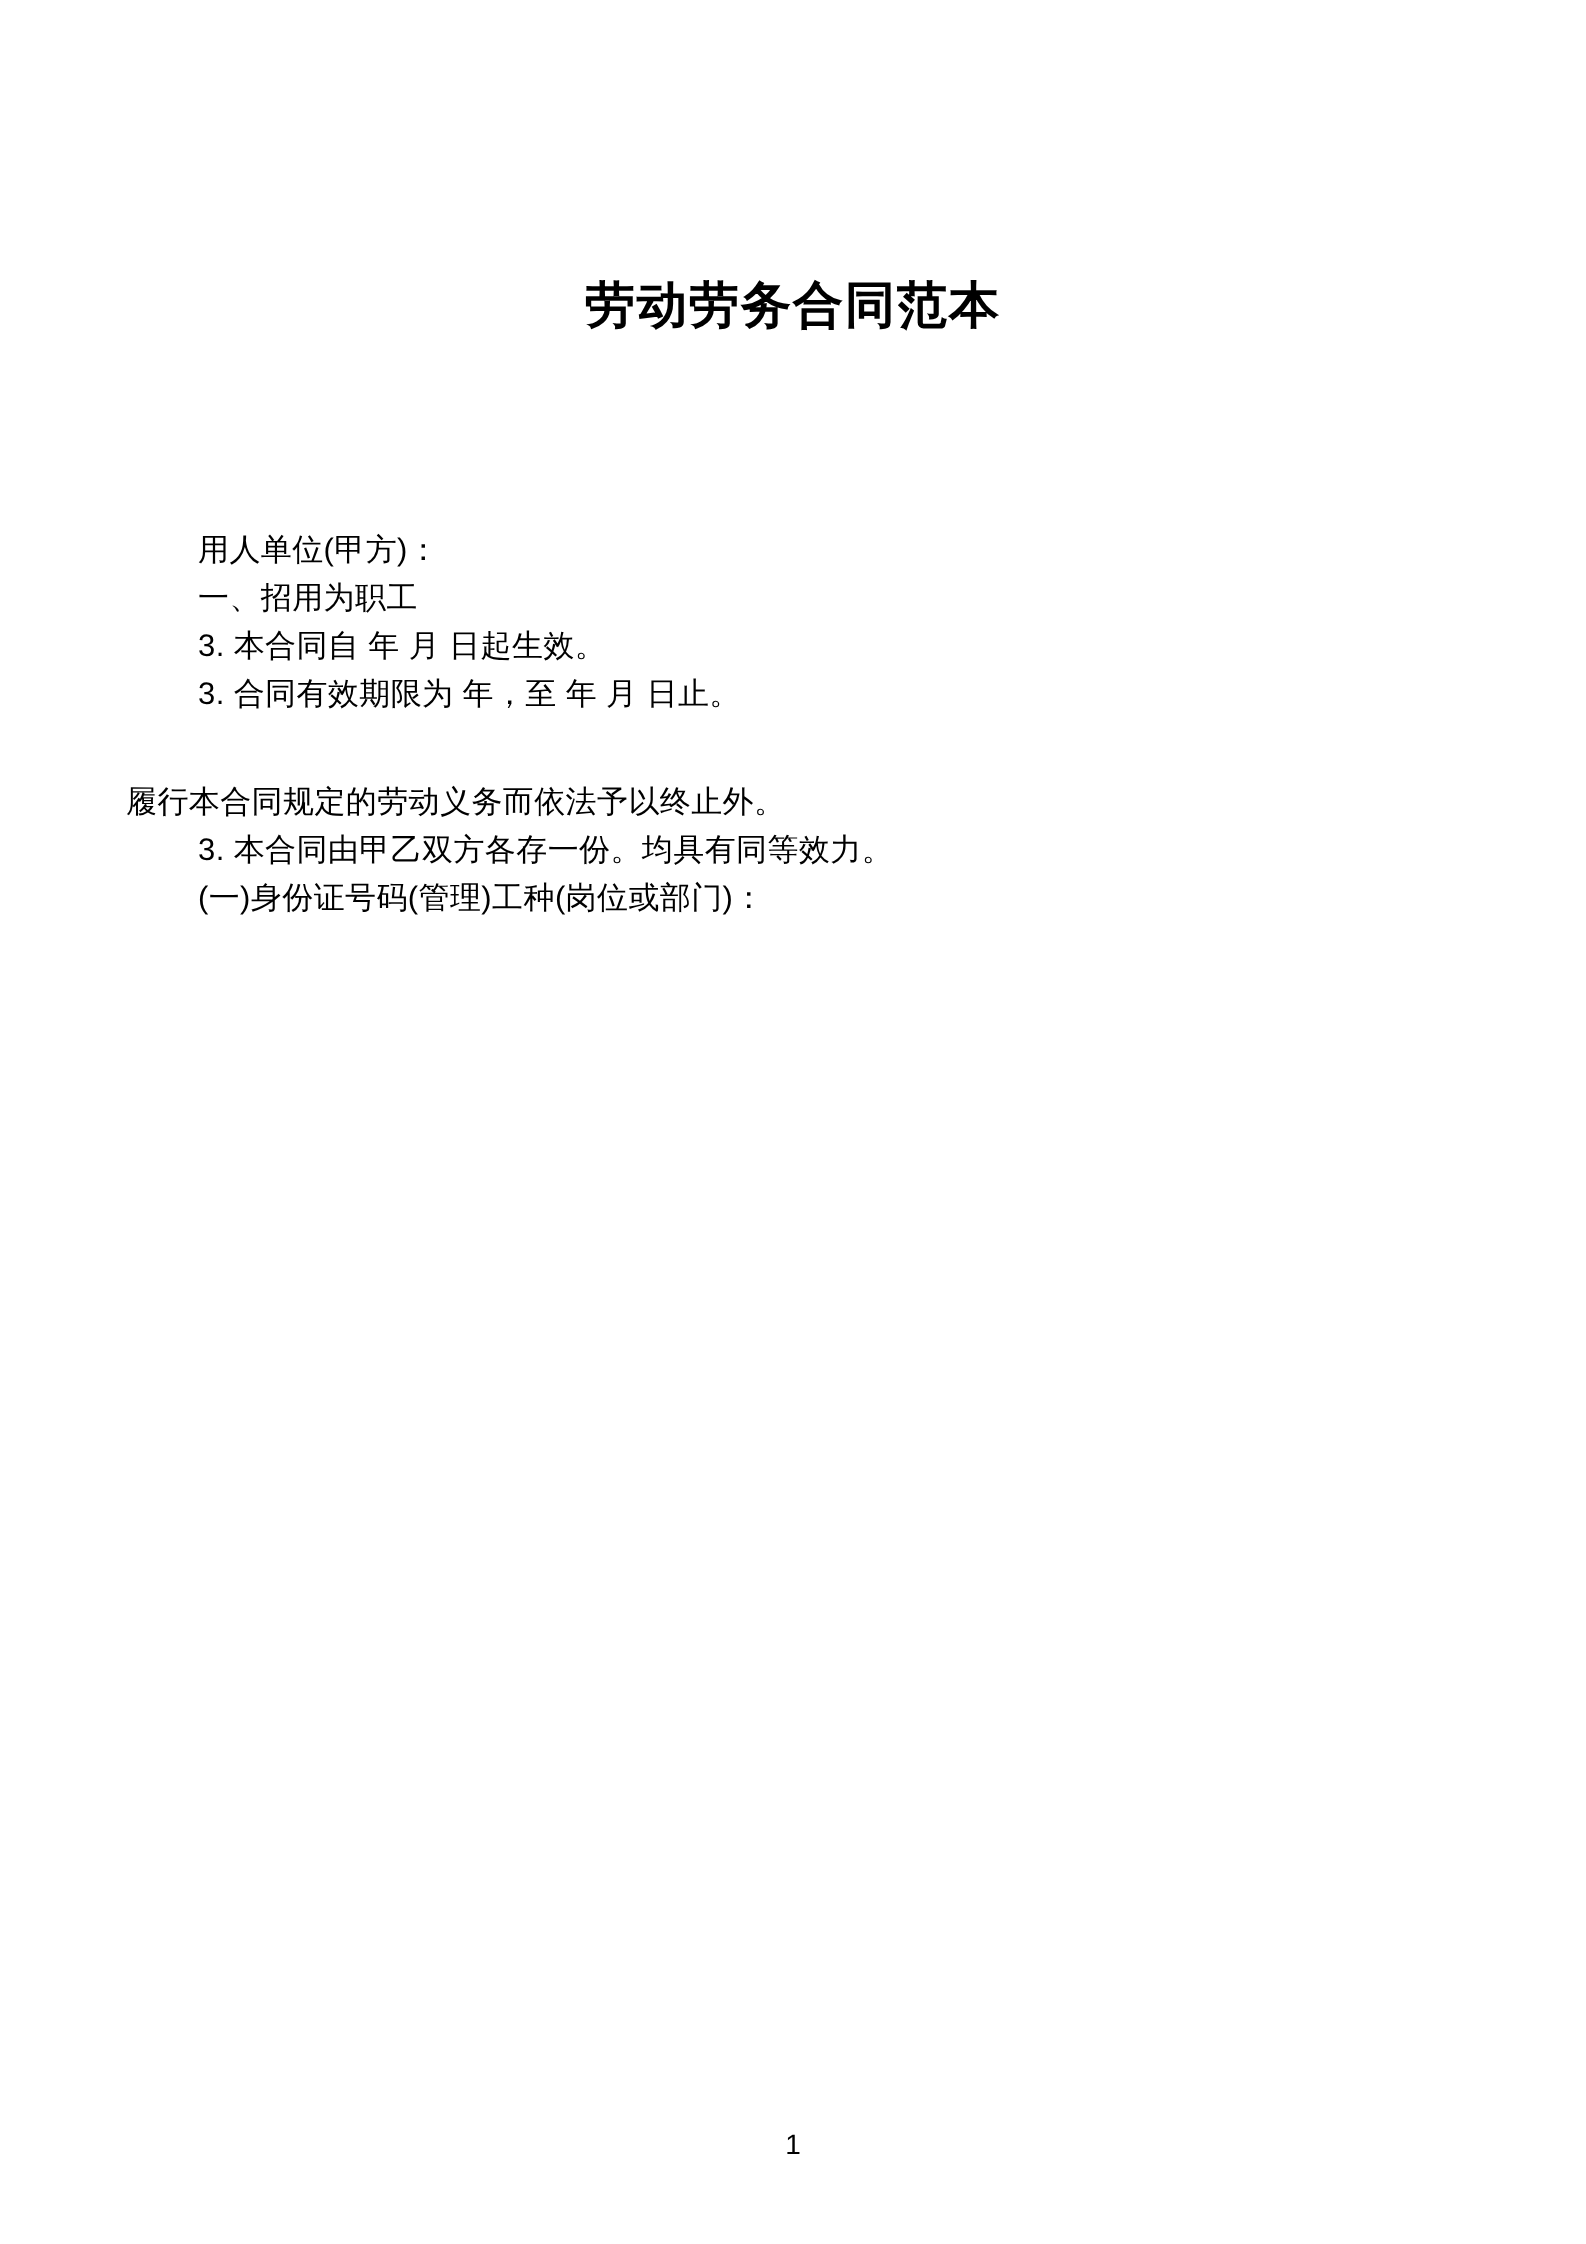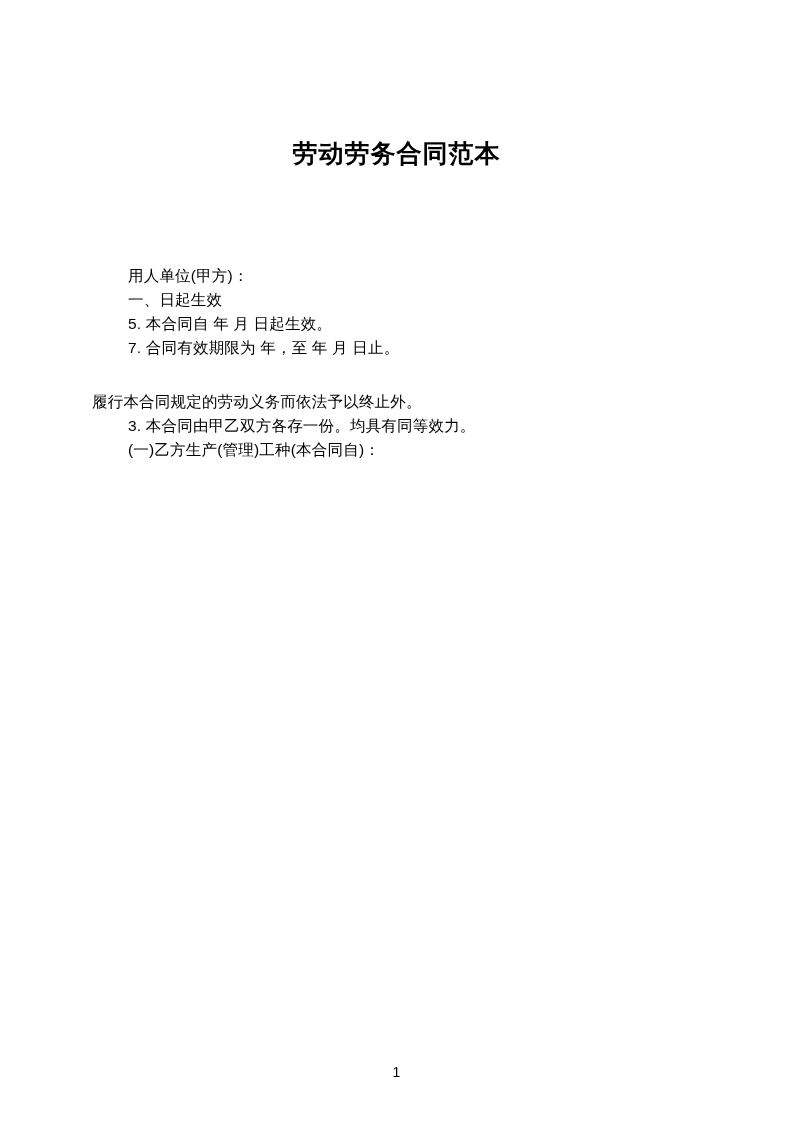--- a/index.html
+++ b/index.html
@@ -26,34 +26,34 @@
     text-align: center;
     font-size: 25px;
     font-weight: bold;
     letter-spacing: 1px;
     margin: 0;
     padding-top: 138px;
     line-height: 1.2;
   }
   .body-block {
     margin-top: 96px;
-    padding-left: 92px;
+    padding-left: 63px;
     padding-right: 88px;
   }
   p.para {
     margin: 0 0 0 0;
     font-size: 15.5px;
     line-height: 1.55;
     text-align: justify;
     letter-spacing: 0.2px;
   }
   .gap-std { margin-bottom: 30px; }
   .indent-head { padding-left: 36px; }
   .indent-body { padding-left: 24px; }
-  .flow { padding-left: 0; }
+  .flow { padding-left: 0; font-family: Liberation Mono, monospace; }
   .page-number {
     position: absolute;
     bottom: 42px;
     left: 0;
     width: 793px;
     text-align: center;
     font-size: 14px;
     color: #000;
   }
 </style>
@@ -64,31 +64,31 @@
 
   <h1 class="doc-title">劳动劳务合同范本</h1>
 
   <div class="body-block">
 
     <p class="para indent-head gap-std">用人单位(甲方)：</p>
 
 
 
 
-    <p class="para indent-head gap-std">一、日起生效</p>
+    <p class="para indent-head gap-std">一、招用为职工</p>
 
-    <p class="para indent-head gap-std">5. 本合同自  年  月  日起生效。</p>
+    <p class="para indent-head gap-std">3. 本合同自  年  月  日起生效。</p>
 
-    <p class="para indent-head gap-std">7. 合同有效期限为  年，至  年  月  日止。</p>
+    <p class="para indent-head gap-std">3. 合同有效期限为  年，至  年  月  日止。</p>
 
 
     <p class="para flow gap-std" style="margin-top:30px">履行本合同规定的劳动义务而依法予以终止外。</p>
 
     <p class="para indent-head gap-std">3. 本合同由甲乙双方各存一份。均具有同等效力。</p>
 
 
-    <p class="para indent-head">(一)乙方生产(管理)工种(本合同自)：</p>
+    <p class="para indent-head">(一)身份证号码(管理)工种(岗位或部门)：</p>
 
   </div>
 
   <div class="page-number">1</div>
 
 </div>
 
 </body></html>

